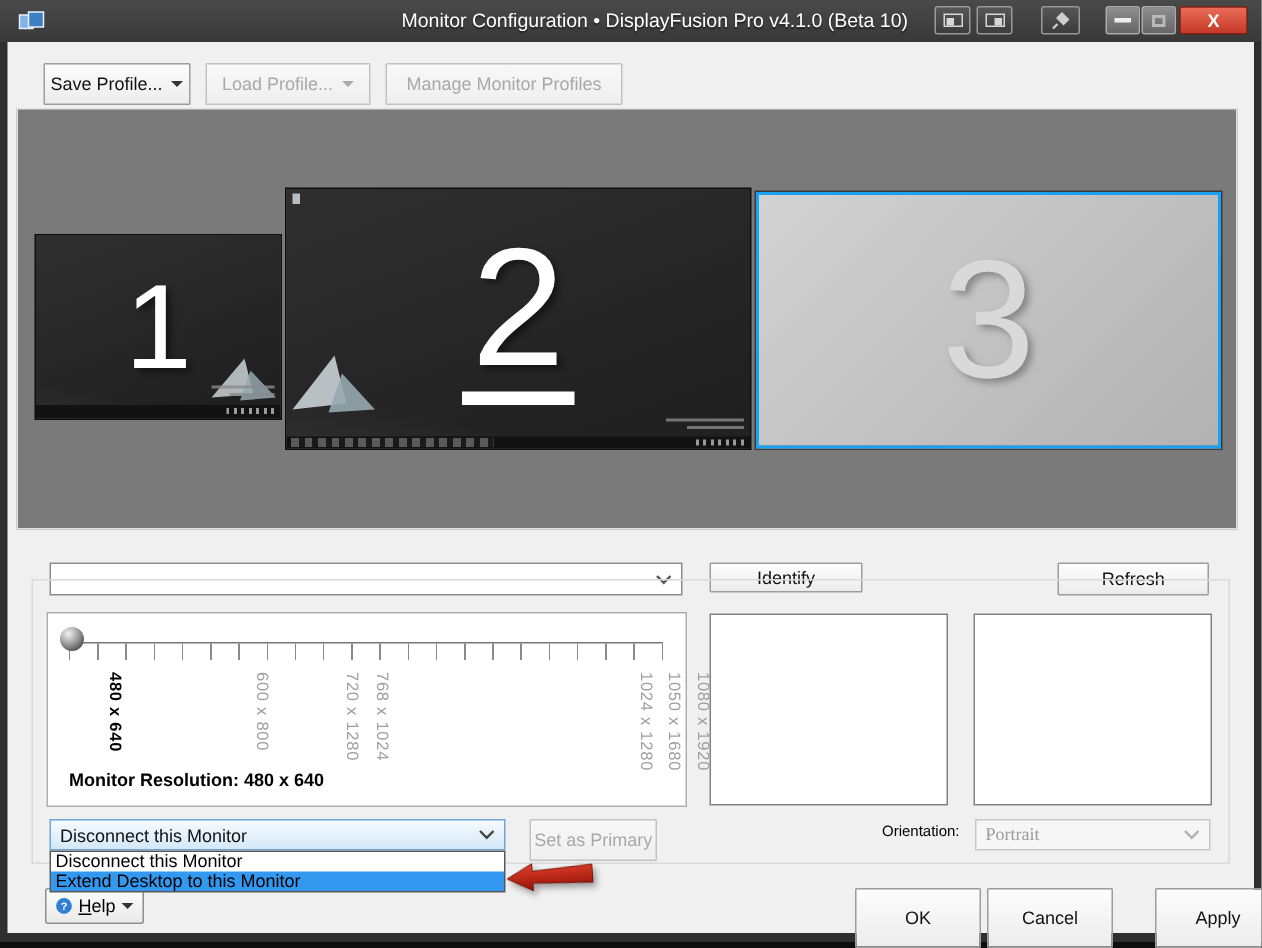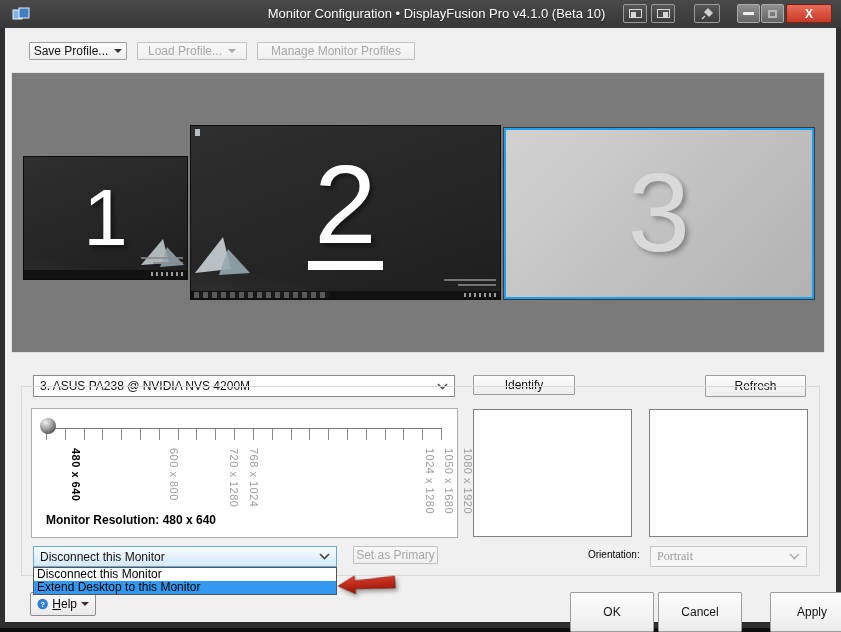--- a/index.html
+++ b/index.html
@@ -25,21 +25,21 @@
   .mini-mon { position:relative; width:13px; height:9px; border:1px solid #d7d7d7; }
   .mini-sq { position:absolute; width:5px; height:5px; background:#d7d7d7; top:2px; }
   .glyph-min { width:11px; height:3px; background:#efefef; }
   .glyph-max { width:9px; height:8px; border:2px solid #b9b9b9; }
   .glyph-x { color:#fff; font-weight:bold; font-size:12px; line-height:1; }
 
   
   .client { position:absolute; left:5px; top:28px; width:831px; height:594px; background:#f0f0f0; }
 
   
-  .btn { position:absolute; height:18px; border:1px solid #9d9d9d;
+  .btn { position:absolute; height:28px; border:1px solid #9d9d9d;
     background:linear-gradient(#fdfdfd,#ececec); color:#121212; font-size:12px;
     display:flex; align-items:center; justify-content:center; gap:6px; border-radius:1px; }
   .btn.disabled { color:#a8a8a8; border-color:#c2c2c2; background:linear-gradient(#f8f8f8,#efefef); }
   .caret-down { width:0; height:0; border-left:4px solid transparent; border-right:4px solid transparent; border-top:4px solid #333; }
   .caret-down.dim { border-top-color:#aaa; }
 
   
   .preview { position:absolute; left:11px; top:72px; width:814px; height:281px;
     background:#7a7a7a; border:1px solid #e2e2e2; }
   .mon { position:absolute; border:1px solid #0d0d0d; overflow:hidden;
@@ -195,21 +195,20 @@
       <div class="tb-icons"></div>
       <div class="tb-tray"></div>
     </div>
   </div>
 
   <div class="mon mon3">
     <span class="num">3</span>
   </div>
 
   <div class="combo" style="left:33px;top:375px;width:422px;">
-    <span>3. ASUS PA238 @ NVIDIA NVS 4200M</span>
     <svg class="chev" width="11" height="7">
       <polyline points="1,1 5.5,5.5 10,1" fill="none" stroke="#555" stroke-width="1.6"></polyline>
     </svg>
   </div>
   <div class="btn" style="left:473px;top:375px;width:102px;height:20px;">
     <span>Identify</span>
   </div>
   <div class="btn" style="left:705px;top:375px;width:101px;height:22px;">
     <span>Refresh</span>
   </div>

